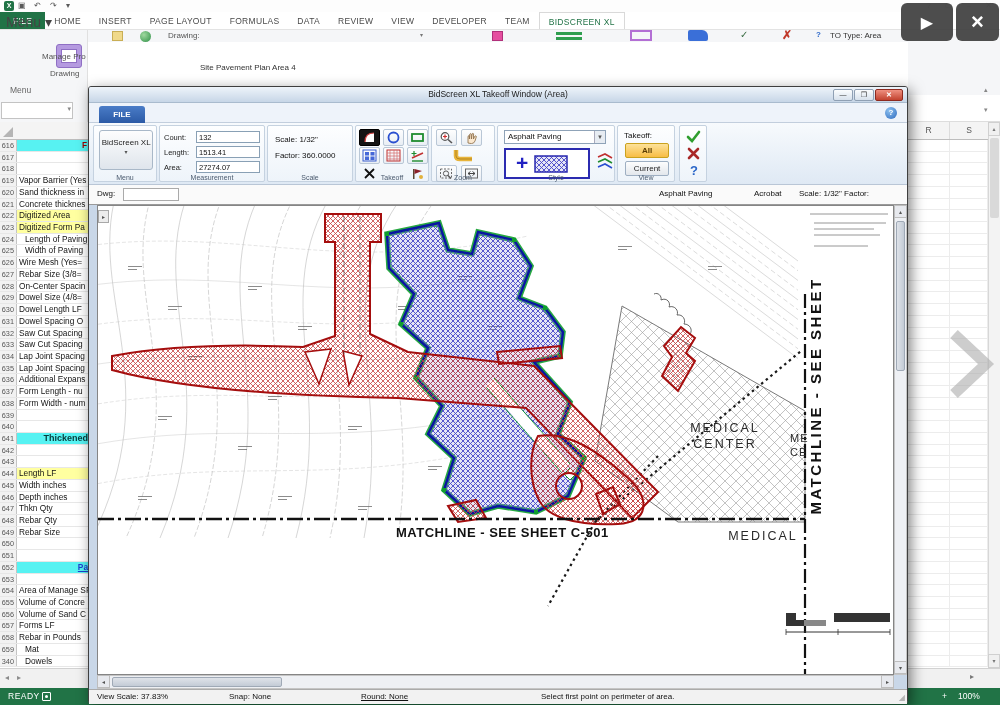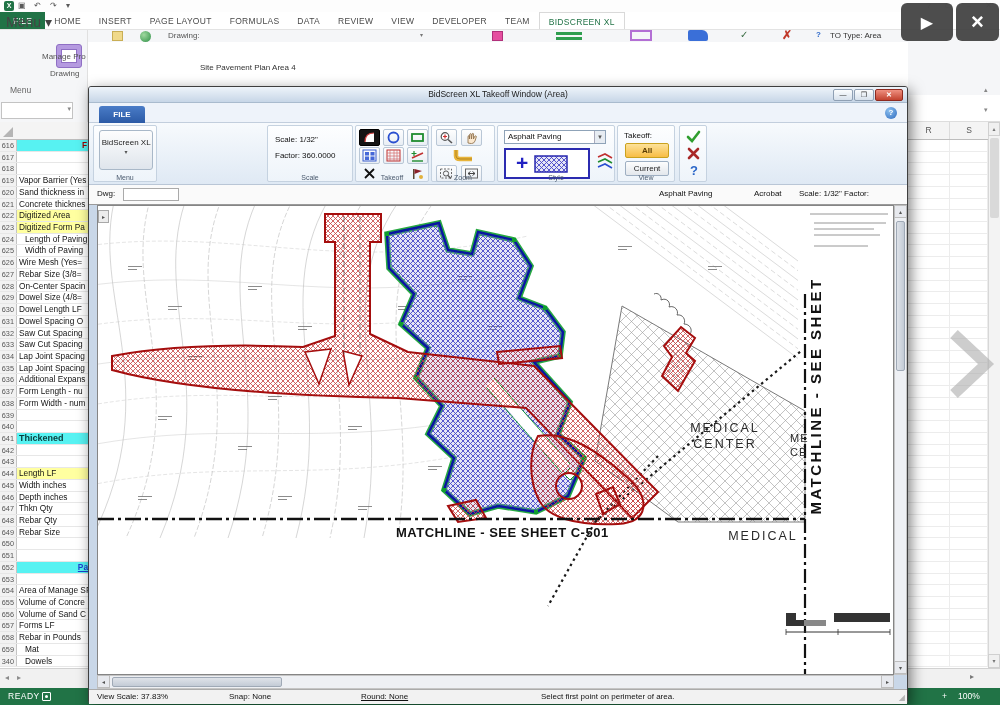--- a/index.html
+++ b/index.html
@@ -36,21 +36,21 @@
   #selall{left:3px;top:127px;width:0;height:0;border-left:10px solid transparent;border-bottom:10px solid #b5b5b5;}
   
   .mini{font-size:8px;color:#333;white-space:nowrap;}
   
   #row-list{left:0;top:140px;width:88px;height:528px;overflow:hidden;background:#fff;}
   .xrow{height:11.733px;display:flex;border-bottom:1px solid #e7e7e7;}
   .rn{width:17px;background:#f2f2f2;border-right:1px solid #c4c4c4;font-size:7.3px;color:#555;text-align:right;padding-right:2px;line-height:11px;}
   .rl{flex:1;font-size:8.3px;line-height:11px;white-space:nowrap;overflow:hidden;padding-left:2px;color:#141414;}
   .xrow.y .rl{background:#ffffa0;}
   .xrow.h1 .rl{background:#57f2f2;color:#9b0000;font-weight:bold;text-align:right;padding-right:1px;}
-  .xrow.h2 .rl{background:#57f2f2;color:#083b3b;font-weight:bold;font-size:9px;text-align:left;}
+  .xrow.h2 .rl{background:#57f2f2;color:#083b3b;font-weight:bold;font-size:9px;text-align:right;}
   .xrow.link .rl{background:#57f2f2;color:#1f3fd0;font-weight:bold;text-align:right;text-decoration:underline;}
   .xrow.ind .rl{padding-left:8px;}
   
   #hdr-right{left:908px;top:122px;width:80px;height:18px;background:#f4f4f4;border-bottom:1px solid #bdbdbd;display:flex;}
   #hdr-right span{font-size:8.5px;color:#555;line-height:17px;text-align:center;}
   #right-strip-top{left:908px;top:30px;width:92px;height:65px;background:#f5f6f8;}
   #right-fx{left:908px;top:95px;width:92px;height:27px;background:#fff;border-bottom:1px solid #ddd;}
   .chev{position:absolute;font-size:7px;color:#888;}
   #right-grid-rows{left:908px;top:140px;width:80px;height:528px;background:#fff;overflow:hidden;}
   .rgrow{height:11.733px;display:flex;border-bottom:1px solid #ececec;}
@@ -636,20 +636,29 @@
 
     <div id="dlg-ribbon">
 
       <div class="grp" style="left:4px;width:64px;">
         <div id="menu-btn">
           <span>BidScreen XL</span> <span style="font-size:6px;color:#555;">▾</span>
         </div>
         <div class="glabel">Menu</div>
       </div>
 
+      <div class="grp" style="left:70px;width:106px;">
+        <span class="mlabel" style="left:4px;top:7px;">Count:</span>
+        <input class="mbox" style="top: 5px;" readonly="" value="132">
+        <span class="mlabel" style="left:4px;top:22px;">Length:</span>
+        <input class="mbox" style="top: 20px;" readonly="" value="1513.41">
+        <span class="mlabel" style="left:4px;top:37px;">Area:</span>
+        <input class="mbox" style="top: 35px;" readonly="" value="27274.07">
+        <div class="glabel">Measurement</div>
+      </div>
 
       <div class="grp" style="left:178px;width:86px;">
         <span class="scl" style="top:9px;">Scale: 1/32"</span>
         <span class="scl" style="top:25px;">Factor: 360.0000</span>
         <div class="glabel">Scale</div>
       </div>
 
       <div class="grp" style="left:266px;width:74px;">
         <div class="ticon sel" style="left:3px;top:3px;">
           <svg width="15" height="13">

